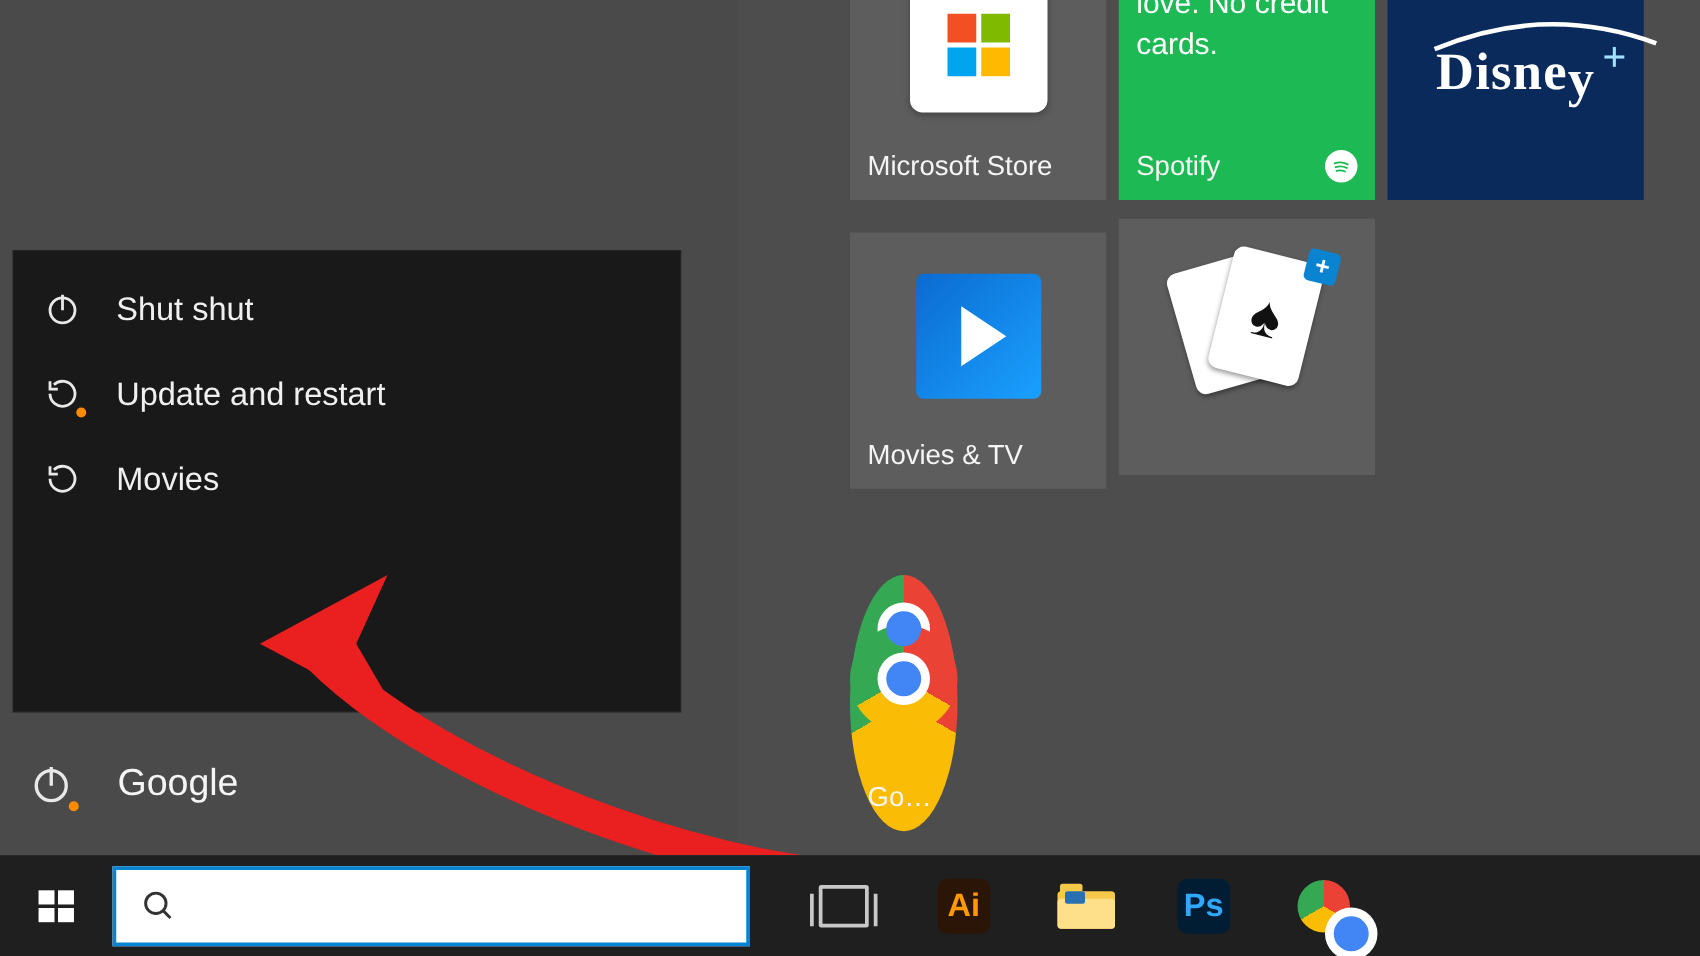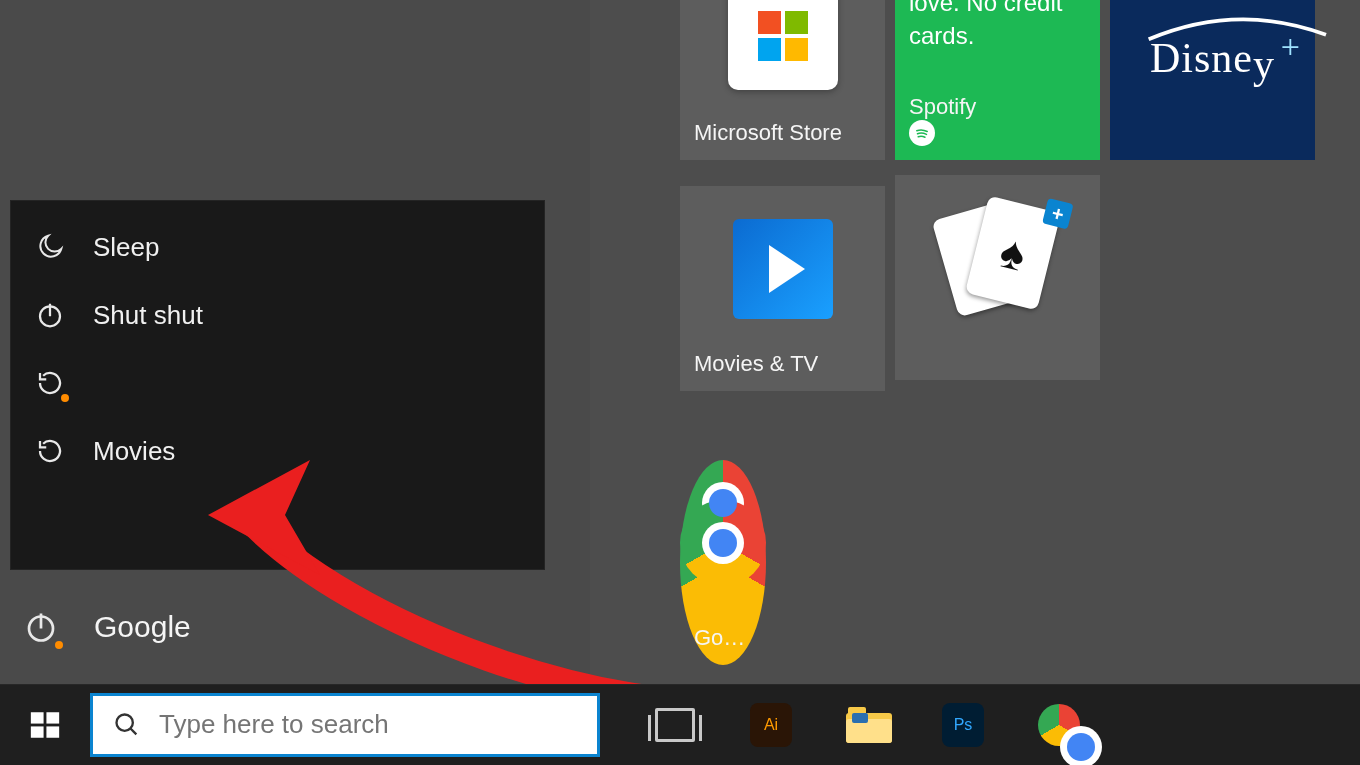--- a/index.html
+++ b/index.html
@@ -56,26 +56,26 @@
   .tile-icon-wrap { position: absolute; left: 0; top: 0; right: 0; bottom: 40px; display: flex; align-items: center; justify-content: center; }
 
   .tile.ms-store { left: 0; top: -45px; height: 205px; }
   .tile.spotify  { left: 215px; top: -45px; background: #1db954; height: 205px; }
   .tile.disney   { left: 430px; top: -45px; background: #0a2a5c; height: 205px; }
   .tile.movies   { left: 0;   top: 186px; }
   .tile.solitaire{ left: 215px; top: 175px; }
   .tile.chrome   { left: 0;   top: 460px; height: 205px; }
 
   .tile.spotify .sp-body { position: absolute; left: 14px; top: 0; right: 14px; font-size: 24px; line-height: 1.35; color: #fff; }
-  .tile.spotify .sp-label { display:flex; justify-content:space-between; align-items:flex-start; width:100%;flex-direction:column; }
+  .tile.spotify .sp-label { display:flex; justify-content:space-between; align-items:center; width:100%; }
   .sp-circ { width:26px; height:26px; border-radius:50%; background:#fff; display:flex; align-items:center; justify-content:center; }
   .sp-circ svg { width:18px; height:18px; }
 
   .tile.disney .dplus { position:absolute; left:0; top:0; right:0; bottom:0; display:flex; align-items:center; justify-content:center; }
-  .dplus-text { font-family: Georgia, serif; font-weight: normal; font-size: 42px; letter-spacing: 1px; color:#fff; position:relative; }
+  .dplus-text { font-family: Georgia, serif; font-weight: bold; font-size: 42px; letter-spacing: 1px; color:#fff; position:relative; }
   .dplus-plus { position:absolute; right:-26px; top:-6px; font-size:34px; color:#9fe3ff; }
   .dplus-arc { position:absolute; left:-6px; top:-18px; right:-30px; height:28px; }
 
   
   .taskbar {
     position: absolute; left: 0; bottom: 0; right: 0; height: 81px;
     background: #1f1f1f; box-shadow: inset 0 1px 0 rgba(255,255,255,.04);
     display:flex; align-items:center;
   }
   .start-btn {
@@ -120,21 +120,21 @@
   .card.b::after{ content:"+"; position:absolute; right:-10px; top:-12px; width:26px; height:26px; background:#0a84d0; color:#fff; font-weight:bold; border-radius:4px; display:flex; align-items:center; justify-content:center; font-size:20px;}
   .spade { color:#111; font-size:46px; }
 
   
   .chrome { width:86px; height:86px; border-radius:50%; position:relative; background:
     conic-gradient(#ea4335 0 120deg,#fbbc05 120deg 240deg,#34a853 240deg 360deg);}
   .chrome::before{content:""; position:absolute; left:22px; top:22px; width:42px; height:42px; border-radius:50%; background:#fff;}
   .chrome::after{content:""; position:absolute; left:29px; top:29px; width:28px; height:28px; border-radius:50%; background:#4285f4;}
 
   
-  .app-badge{ width:44px; height:44px; border-radius:8px; display:flex; align-items:center; justify-content:center; font-weight:400; font-size:16px;}
+  .app-badge{ width:44px; height:44px; border-radius:8px; display:flex; align-items:center; justify-content:center; font-weight:700; font-size:26px;}
   .ai{ background:#2a1506; color:#ff9a00;}
   .ps{ background:#001d33; color:#31a8ff;}
 
   
   .folder { width:46px; height:36px; position:relative; }
   .folder .back{position:absolute; left:0; bottom:0; width:46px; height:30px; background:#f7c948; border-radius:3px;}
   .folder .tab{position:absolute; left:2px; top:0; width:18px; height:10px; background:#f7c948; border-radius:2px 2px 0 0;}
   .folder .front{position:absolute; left:0; bottom:0; width:46px; height:24px; background:#ffe08a; border-radius:3px;}
   .folder .clip{position:absolute; left:6px; top:6px; width:16px; height:10px; background:#2a6fb0; border-radius:2px;}
 
@@ -147,45 +147,38 @@
   .dot-update { position:absolute; width:8px; height:8px; background:#ff8c00; border-radius:50%; }
 </style>
 </head>
 <body>
 
 <div class="bg-grad"></div>
 
 <div class="start-left"></div>
 
 <div class="power-menu">
-  <div class="pm-item">
-    <span class="pm-icon">
-      <svg width="30" height="30" viewBox="0 0 24 24" fill="none" stroke="currentColor" stroke-width="1.6">
-          <path d="M21 13.5A8.5 8.5 0 1 1 10.5 3a7 7 0 0 0 10.5 10.5z"></path>
-        </svg>
-    </span>
-    <span>Sleep</span>
-  </div>
   <div class="pm-item">
     <span class="pm-icon">
       <svg width="30" height="30" viewBox="0 0 24 24" fill="none" stroke="currentColor" stroke-width="1.8">
           <circle cx="12" cy="13" r="8"></circle>
           <line x1="12" y1="3" x2="12" y2="13"></line>
         </svg>
     </span>
     <span>Shut shut</span>
   </div>
   <div class="pm-item">
     <span class="pm-icon" style="position:relative">
       <svg width="30" height="30" viewBox="0 0 24 24" fill="none" stroke="currentColor" stroke-width="1.8">
           <path d="M4 12a8 8 0 1 0 2.5-5.8"></path>
           <polyline points="4 4 4 9 9 9"></polyline>
         </svg>
       <span class="dot-update" style="right:-2px; bottom:-2px;"></span>
     </span>
+    <span>Update and restart</span>
   </div>
   <div class="pm-item">
     <span class="pm-icon">
       <svg width="30" height="30" viewBox="0 0 24 24" fill="none" stroke="currentColor" stroke-width="1.8">
           <path d="M4 12a8 8 0 1 0 2.5-5.8"></path>
           <polyline points="4 4 4 9 9 9"></polyline>
         </svg>
     </span>
     <span>Movies</span>
   </div>
@@ -290,21 +283,20 @@
         <rect x="13" y="13" width="9" height="8"></rect>
     </svg>
   </div>
   <div class="search">
     <span class="search-icon">
       <svg width="28" height="28" viewBox="0 0 24 24" fill="none" stroke="#333" stroke-width="2">
           <circle cx="10" cy="10" r="7"></circle>
           <line x1="20" y1="20" x2="15" y2="15"></line>
         </svg>
     </span>
-    <input type="text" placeholder="Type here to search" style="">
   </div>
 
   <div class="tb-icons">
     <div class="tb-icon">
       <div class="taskview"></div>
     </div>
     <div class="tb-icon">
       <div class="app-badge ai">Ai</div>
     </div>
     <div class="tb-icon">

